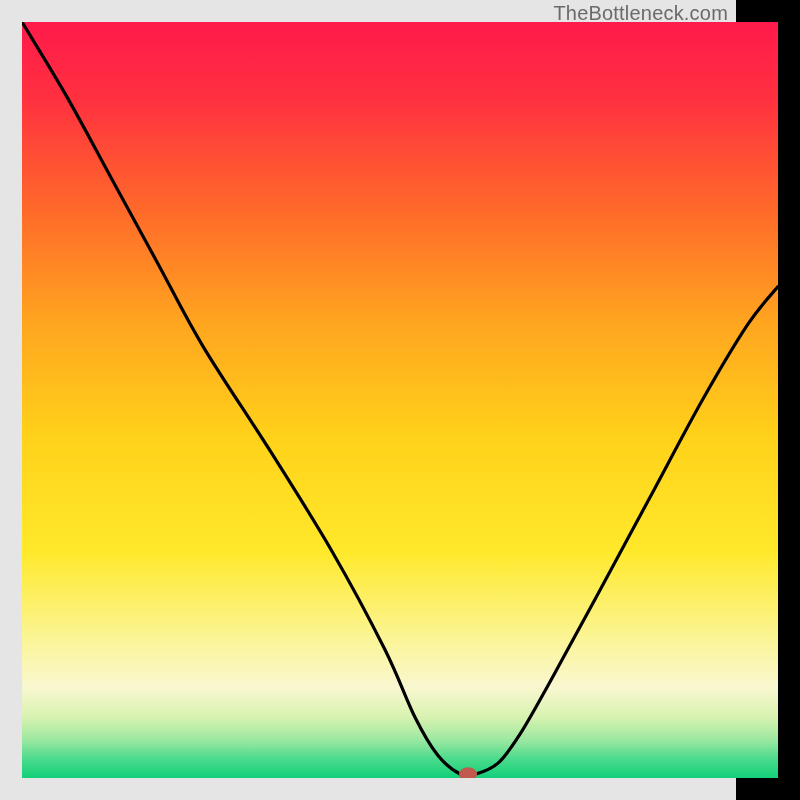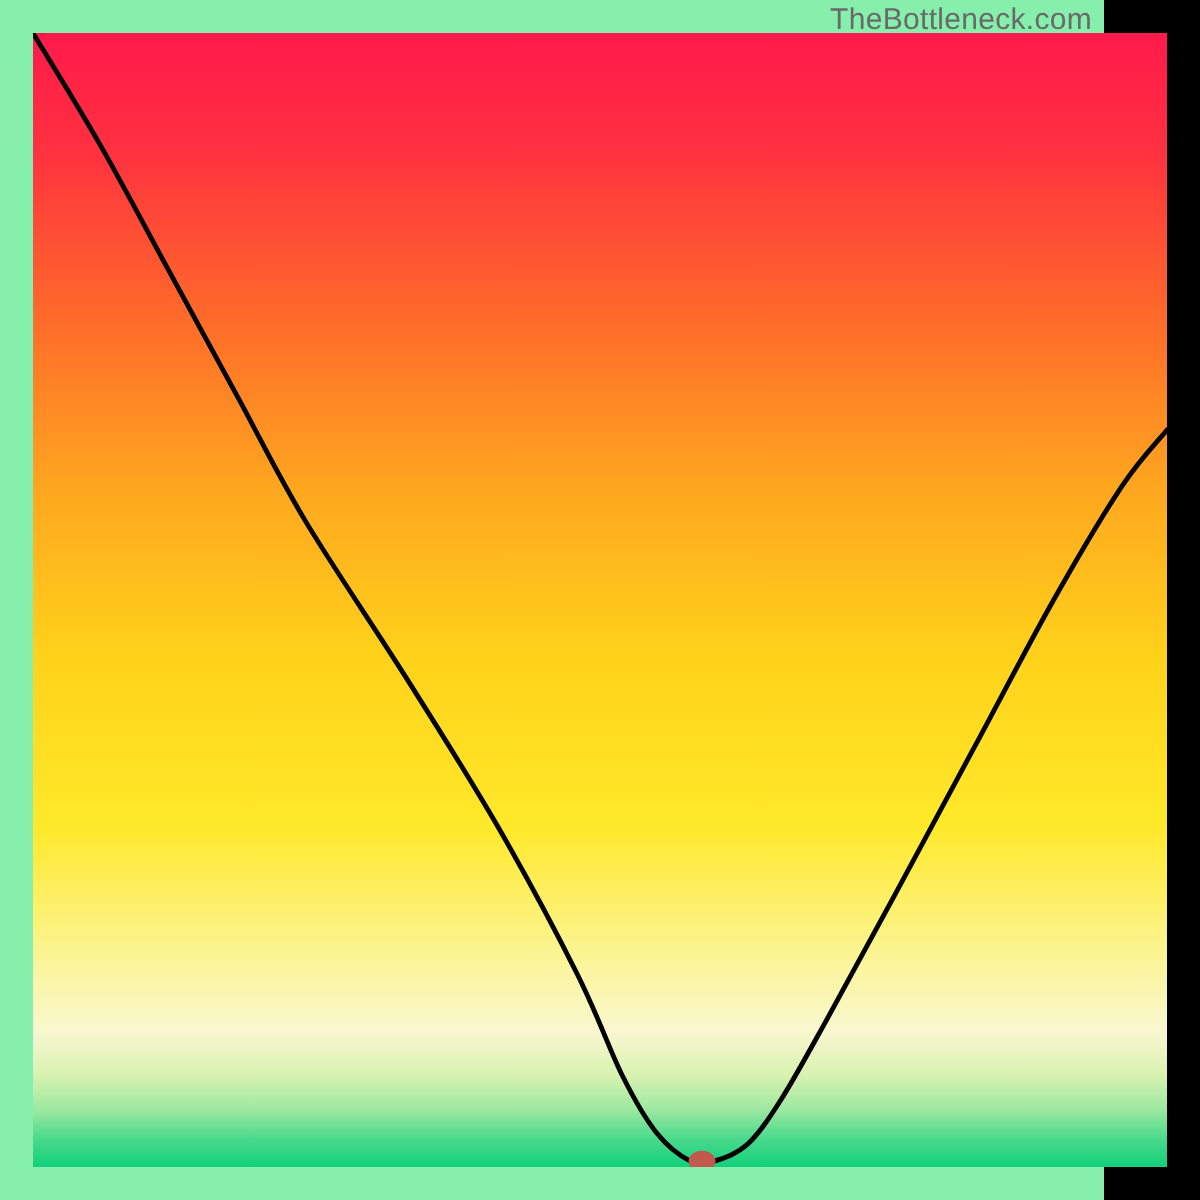--- a/index.html
+++ b/index.html
@@ -10,21 +10,21 @@
     background: #000;
     overflow: hidden;
     font-family: Arial, Helvetica, sans-serif;
   }
   .frame {
     position: absolute;
     left: 0;
     top: 0;
     width: 736px;
     height: 800px;
-    background: #86efac;
+    background: #e5e5e5;
   }
   .watermark {
     position: absolute;
     top: 2px;
     right: 8px;
     color: #6a6a6a;
     font-size: 20px;
     font-weight: 500;
     letter-spacing: 0.2px;
     user-select: none;

